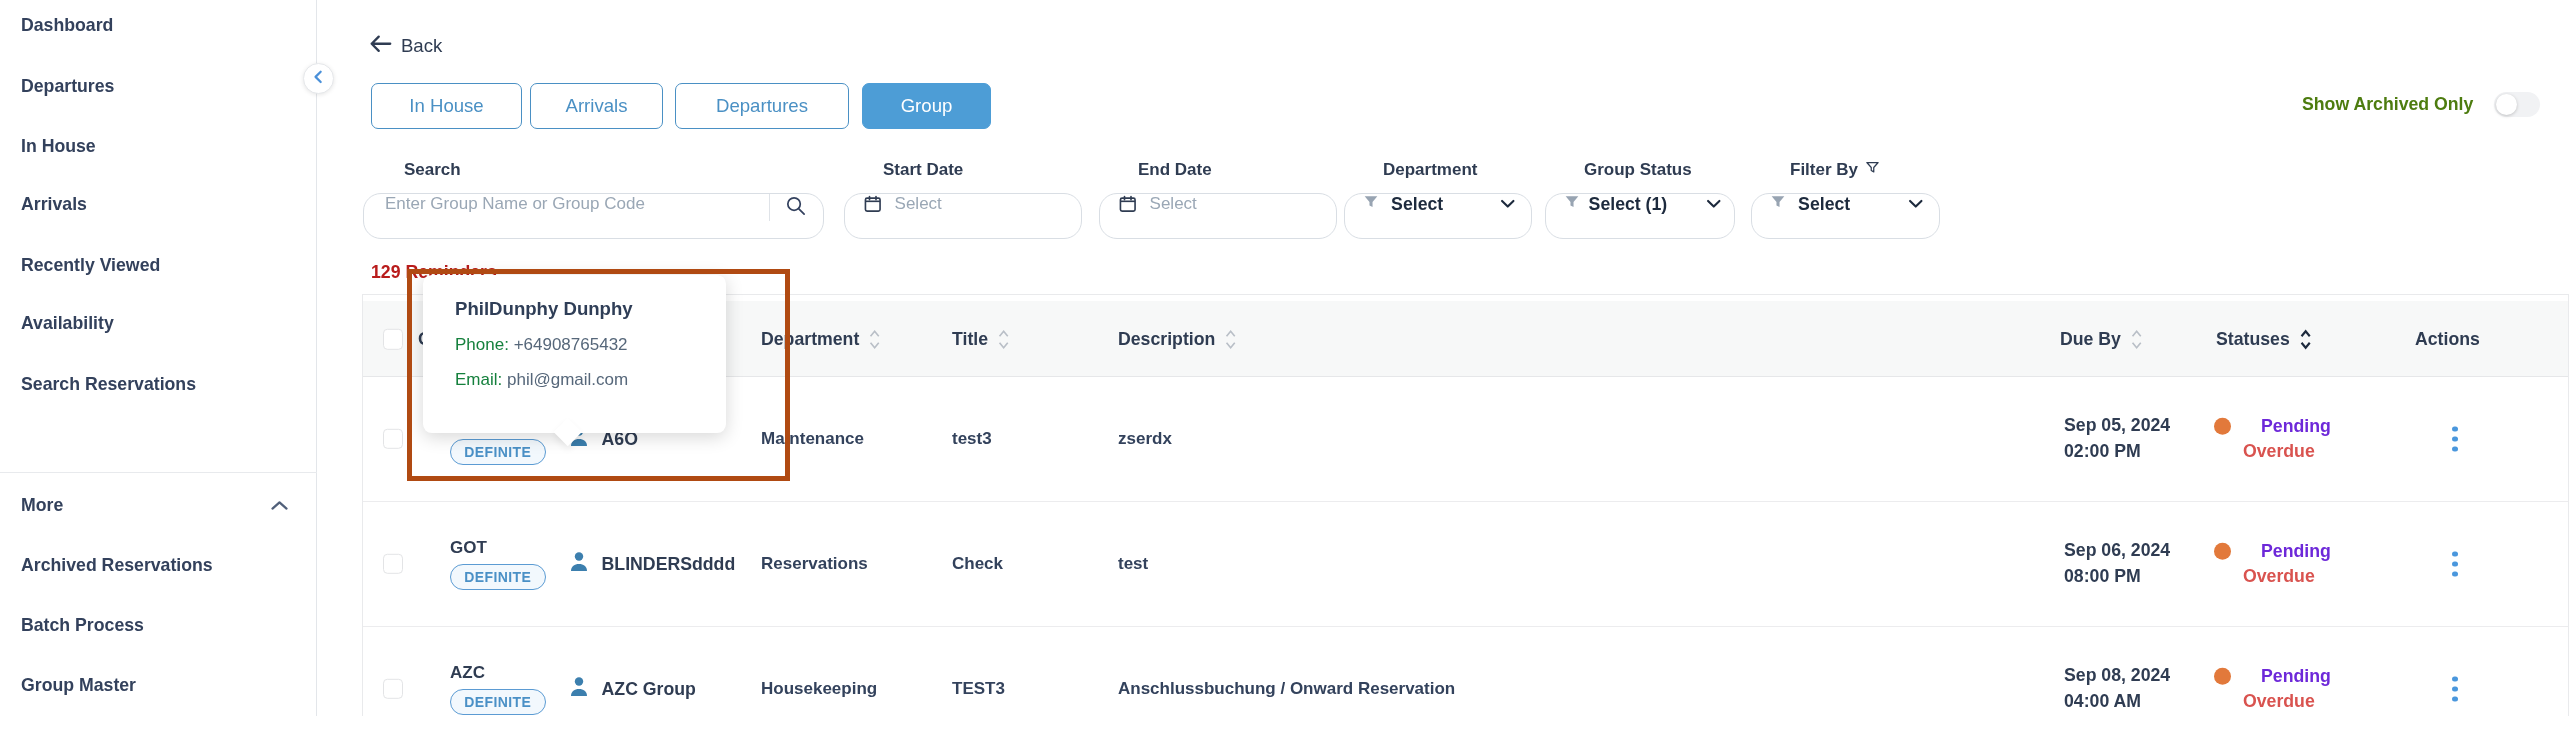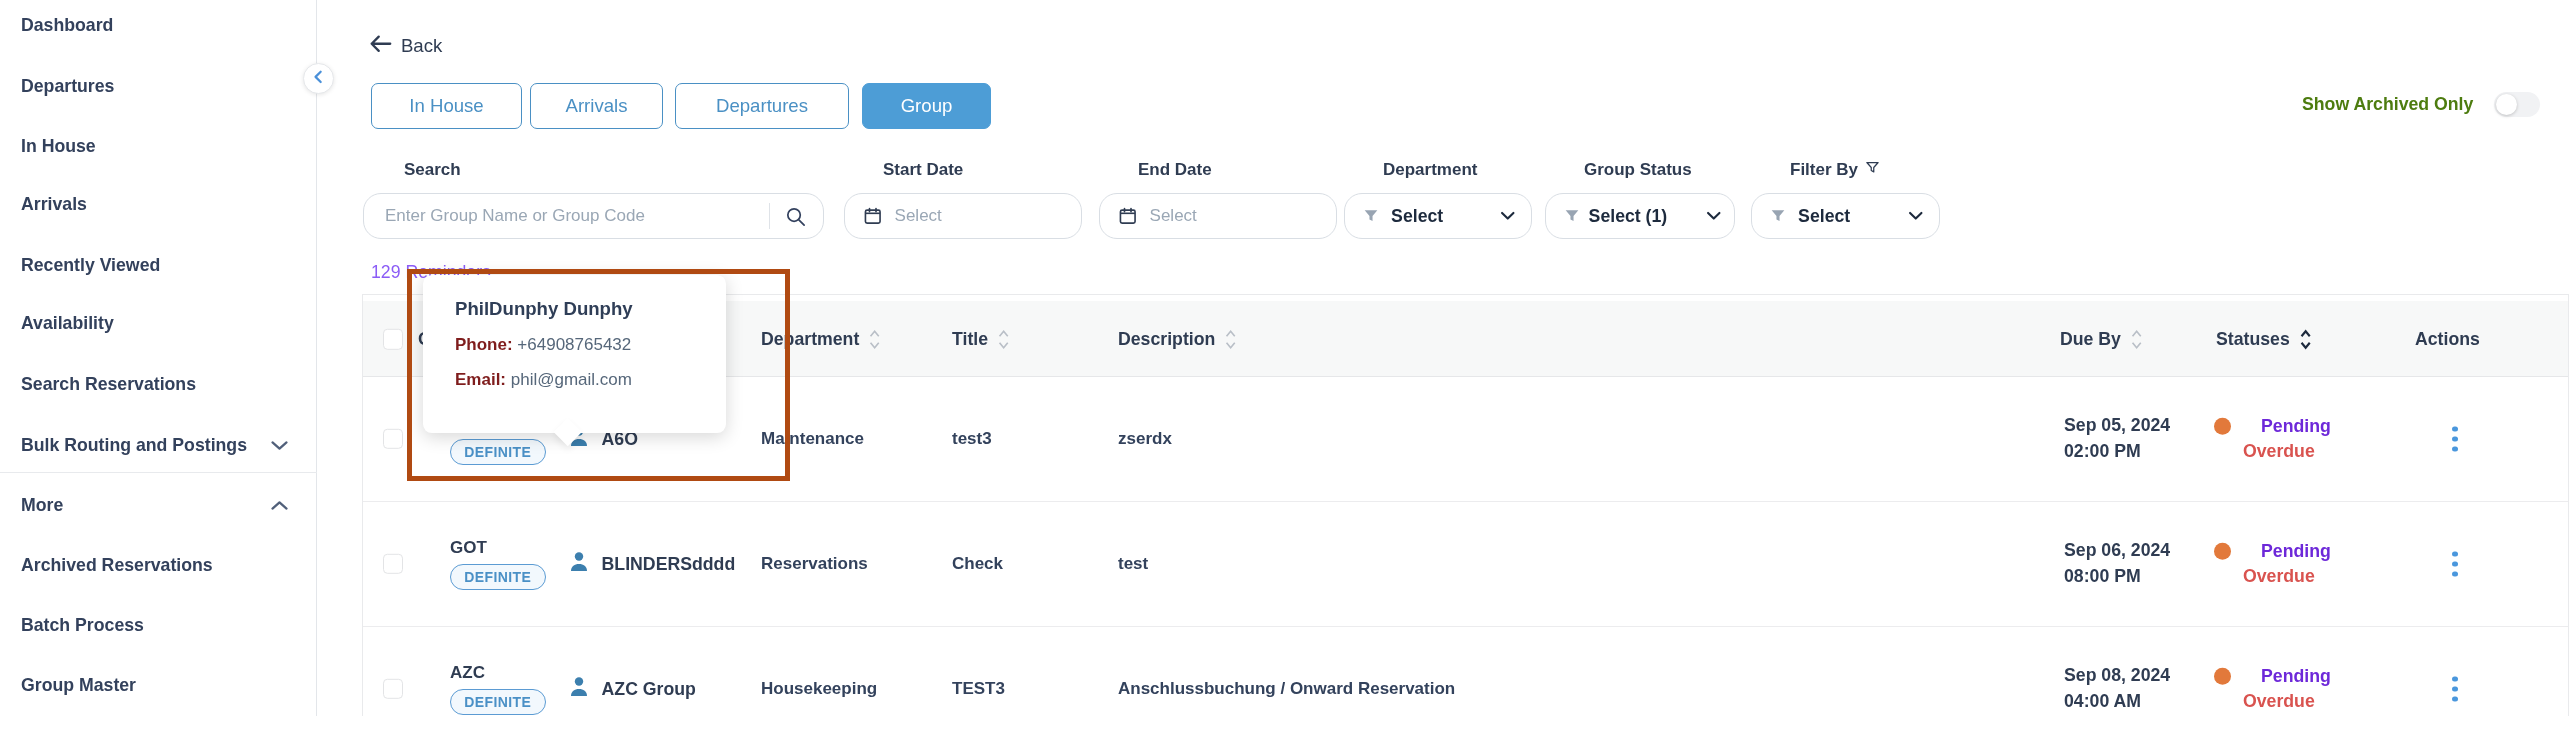--- a/index.html
+++ b/index.html
@@ -26,33 +26,33 @@
   .tab.active { background:#4d9dd6; border-color:#4d9dd6; color:#fff; }
   #archived-label { position:absolute; left:2302px; top:94px; font-size:17.7px; font-weight:700; color:#4d7c0f; }
   #archived-toggle { position:absolute; left:2494px; top:92px; width:46px; height:25px; border-radius:12.4px;
                      background:#f1f2f4; cursor:pointer; }
   #archived-toggle .knob { position:absolute; left:1.8px; top:1.8px; width:21px; height:21px; border-radius:50%;
                      background:#fff; box-shadow:0 0.9px 3.5px rgba(0,0,0,.22); }
 
   
   .flabel { position:absolute; top:160px; font-size:17px; font-weight:700; color:#2f3c52; display:flex; align-items:center; gap:7px;margin-left:39px; }
   .fbox { position:absolute; top:193px; height:46px; border:0.9px solid #d9dee4; border-radius:18px; background:#fff;
-          display:flex; align-items:center; cursor:pointer; }
+          display:flex; align-items:flex-start; cursor:pointer; }
   #search-box { left:363px; width:461px; }
   #search-box input { border:none; outline:none; flex:1; padding:0 14px 0 21px; font-size:17px; color:#32405a;
                       font-family:inherit; background:transparent; }
   #search-box input::placeholder { color:#9aa7b5; }
   #search-divider { width:0.9px; height:26.6px; background:#dfe3e8; }
   #search-box .mag { padding:0 16px 0 14px; display:flex; }
   .select-text { font-size:17px; color:#9aa7b5; }
   .sel-value { font-size:17.7px; font-weight:700; color:#1d2a3d; }
   .fbox .icon-left { margin:0 12.4px 0 17.7px; display:flex; }
   .fbox .chev { margin-left:auto; margin-right:14px; display:flex; }
 
-  #count { position:absolute; left:371px; top:262px; font-size:17.7px; font-weight:400; color:#8b5cf6; white-space:nowrap; }
+  #count { position:absolute; left:371px; top:262px; font-size:17.7px; font-weight:700; color:#b91c1c; white-space:nowrap; }
 
   
   #table-card { position:absolute; left:362px; top:294px; width:2207px; height:457px;
                 border:0.9px solid #e9eaec; border-bottom:none; background:#fff; }
   #thead { position:absolute; left:0; top:6.2px; width:2205px; height:76px; background:#f7f8f8; border-bottom:0.9px solid #e6e7e9; }
   .hcell { position:absolute; top:0; height:76px; display:flex; align-items:center; gap:8.9px;
            font-size:17.7px; font-weight:700; color:#2f3c52; white-space:nowrap; }
   .sort svg { display:block; }
   .row { position:absolute; left:0; width:2205px; height:125px; border-bottom:0.9px solid #ececee; background:#fff; }
   .cbox { position:absolute; left:19.5px; top:50%; transform:translateY(-50%); width:20.4px; height:20.4px;
@@ -73,21 +73,21 @@
   .status-sub { margin-left:29px; font-size:17.7px; font-weight:700; color:#d9534f; }
   .kebab { position:absolute; left:2076px; top:50%; transform:translateY(-50%); width:32px; height:35px;
            display:flex; flex-direction:column; align-items:center; justify-content:center; gap:4.4px; cursor:pointer; }
   .kebab i { width:5.3px; height:5.3px; border-radius:50%; background:#4a97dd; }
 
   
   #tooltip { position:absolute; left:423px; top:275px; width:303px; height:158px; background:#fff; border-radius:8.9px;
              box-shadow:0 3.5px 17.7px rgba(0,0,0,.16); z-index:55; padding:23px 17.7px 0 32px; }
   #tooltip .t-name { font-size:18.6px; font-weight:700; color:#2f3e57; }
   #tooltip .t-line { margin-top:15px; font-size:17px; color:#56677a; }
-  #tooltip .t-line b { color:#7f1d1d; font-weight:700;text-align:right; }
+  #tooltip .t-line b { color:#15803d; font-weight:400;text-align:right; }
   #tooltip .arrow { position:absolute; left:135px; bottom:-8.9px; width:19.5px; height:19.5px; background:#fff;
                     transform:rotate(45deg); box-shadow:2.7px 2.7px 7px rgba(0,0,0,.07); }
   #annotation-rect { position:absolute; left:407px; top:269px; width:383px; height:212px;
                      border:5.3px solid #b04a12; z-index:90; pointer-events:none; }
 </style>
 </head>
 <body>
 
 <div id="app">
 
@@ -106,28 +106,20 @@
       </div>
     <div class="side-item" style="top:252px">
         <span>Recently Viewed</span>
       </div>
     <div class="side-item" style="top:310px">
         <span>Availability</span>
       </div>
     <div class="side-item" style="top:371px">
         <span>Search Reservations</span>
       </div>
-    <div class="side-item" style="top:432px">
-      <span>Bulk Routing and Postings</span>
-      <span class="side-chev">
-        <svg width="21" height="21" viewBox="0 0 24 24">
-            <path d="M4 8.5l8 7 8-7" fill="none" stroke="#51607a" stroke-width="2.6" stroke-linecap="round" stroke-linejoin="round"></path>
-          </svg>
-      </span>
-    </div>
     <div id="side-divider"></div>
     <div class="side-item" style="top:492px">
       <span>More</span>
       <span class="side-chev">
         <svg width="21" height="21" viewBox="0 0 24 24">
             <path d="M4 15.5l8-7 8 7" fill="none" stroke="#51607a" stroke-width="2.6" stroke-linecap="round" stroke-linejoin="round"></path>
           </svg>
       </span>
     </div>
     <div class="side-item" style="top:552px">

